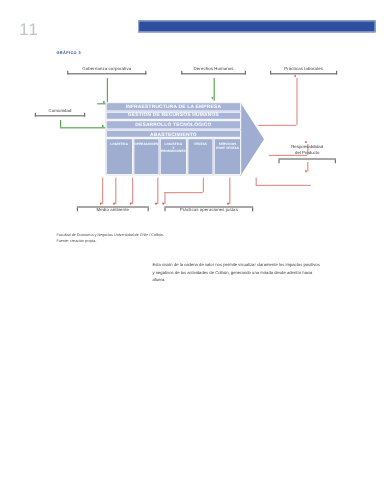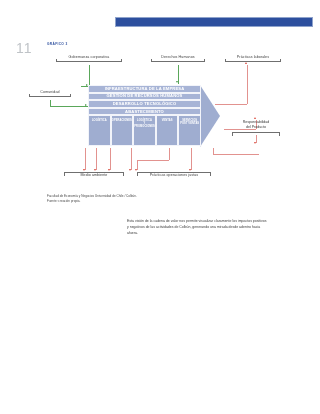--- a/index.html
+++ b/index.html
@@ -10,21 +10,21 @@
     color:#231f20;
     overflow:hidden;
     position:relative;
   }
   .page{position:absolute;inset:0;}
 
   
   .folio{
     position:absolute;left:16px;top:17px;
     font-size:14px;letter-spacing:1px;
-    color:#bfc3c7;font-weight:400;line-height:1;margin-top:24px;
+    color:#bfc3c7;font-weight:400;line-height:1;
   }
   .headerbar{
     position:absolute;left:115px;top:17px;
     width:196px;height:8px;
     background:#2d4f9e;
     border:0.5px solid #8fa3cc;
   }
 
   
   .fig-label{

